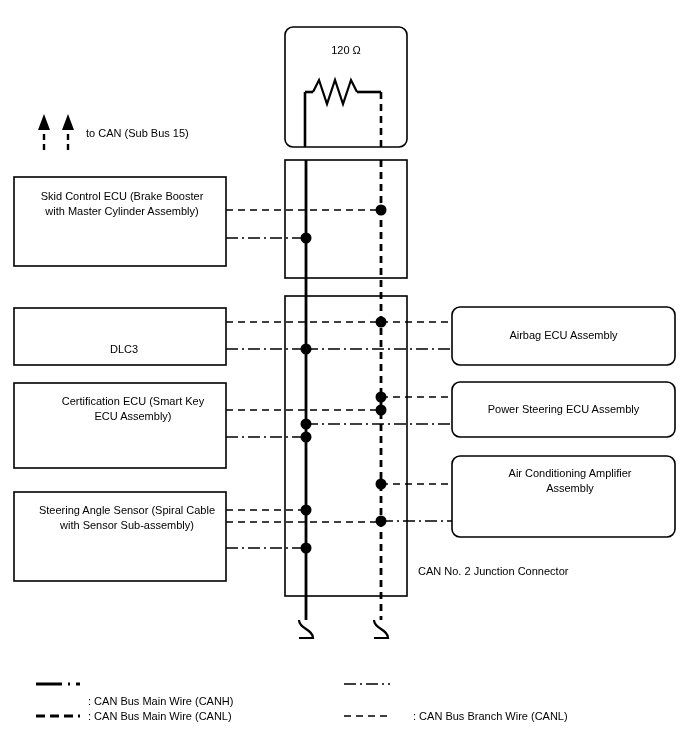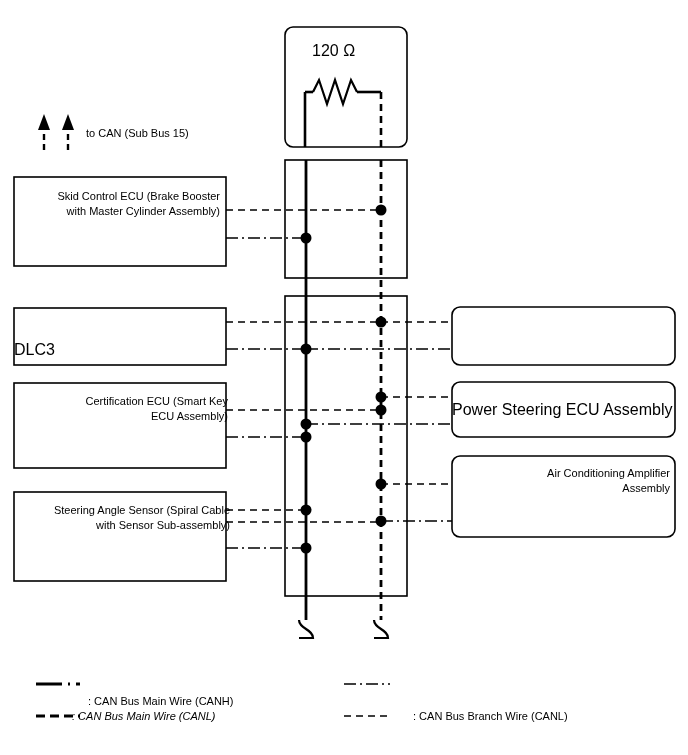--- a/index.html
+++ b/index.html
@@ -27,29 +27,29 @@
     line-height: 14px;
     color: #000;
     white-space: pre;
   }
   .boxlbl {
     position: absolute;
     font-size: 11px;
     line-height: 15px;
     color: #000;
     white-space: pre;
-    text-align: right;
+    text-align: center;
   }
   .centerlbl {
     position: absolute;
-    font-size: 16px;
+    font-size: 11px;
     line-height: 15px;
     color: #000;
     white-space: pre;
-    text-align: left;
+    text-align: center;
   }
   .legend-lbl {
     position: absolute;
     font-size: 11px;
     line-height: 14px;
     color: #000;
     white-space: pre;
   }
 </style>
 </head>
@@ -175,25 +175,27 @@
 with Master Cylinder Assembly)</div>
 
   <div class="centerlbl" style="left:14px; top:342px; width:220px;">DLC3</div>
 
   <div class="boxlbl" style="left:38px; top:394px; width:190px;">Certification ECU (Smart Key
 ECU Assembly)</div>
 
   <div class="boxlbl" style="left:24px; top:503px; width:206px;">Steering Angle Sensor (Spiral Cable
 with Sensor Sub-assembly)</div>
 
+  <div class="centerlbl" style="left:452px; top:328px; width:223px;">Airbag ECU Assembly</div>
 
   <div class="centerlbl" style="left:452px; top:402px; width:223px;">Power Steering ECU Assembly</div>
 
   <div class="boxlbl" style="left:470px; top:466px; width:200px;">Air Conditioning Amplifier
 Assembly</div>
 
 
+  <div class="lbl" style="left:418px; top:564px;">CAN No. 2 Junction Connector</div>
 
   <div class="legend-lbl" style="left:88px; top:694px;">: CAN Bus Main Wire (CANH)</div>
-  <div class="legend-lbl" style="left:72px; top:709px;font-style:italic;">: CAN Bus Main Wire (CANL)</div>
+  <div class="legend-lbl" style="left:88px; top:709px;">: CAN Bus Main Wire (CANL)</div>
   <div class="legend-lbl" style="left:396px; top:709px;margin-left:17px;">: CAN Bus Branch Wire (CANL)</div>
 
 </div>
 
 </body></html>

